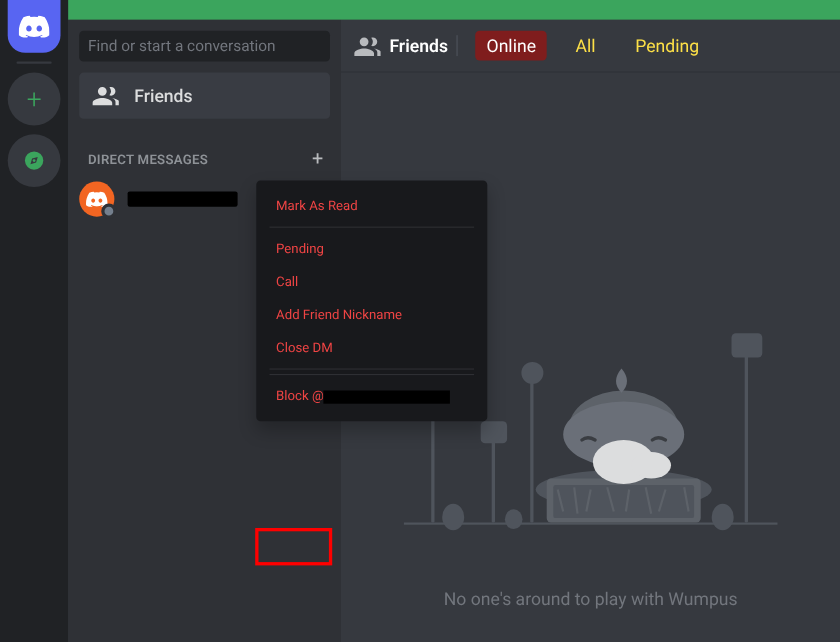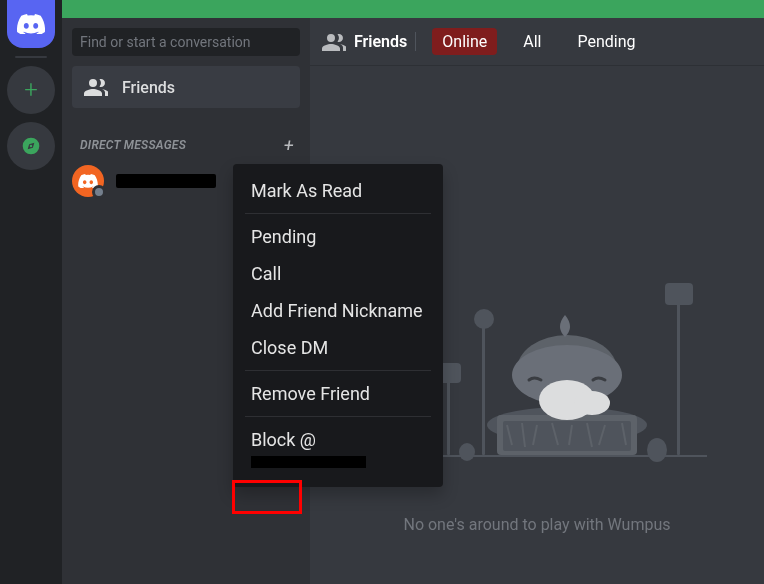--- a/index.html
+++ b/index.html
@@ -11,40 +11,40 @@
   .guild-add { width: 48px; height: 48px; background: #36393f; border-radius: 24px; display: flex; align-items: center; justify-content: center; color: #3ba55d; font-size: 24px; font-weight: 300; margin-bottom: 8px; }
   .guild-explore { width: 48px; height: 48px; background: #36393f; border-radius: 24px; display: flex; align-items: center; justify-content: center; margin-bottom: 8px; }
   
   .green-bar { position: absolute; left: 62px; top: 0; right: 0; height: 18px; background: #3ba55d; }
   
   .sidebar { position: absolute; left: 62px; top: 18px; width: 248px; bottom: 0; background: #2f3136; }
   .search-box { margin: 10px; height: 28px; background: #202225; border-radius: 4px; display: flex; align-items: center; padding: 11px 8px; color: #72767d; font-size: 14px; }
   
   .friends-btn { margin: 8px 10px; height: 42px; background: #393c43; border-radius: 4px; display: flex; align-items: center; padding: 0 12px; color: #dcddde; font-size: 16px; font-weight: 500; gap: 14px; }
   
-  .dm-header { display: flex; align-items: center; justify-content: space-between; padding: 18px 16px 4px 18px; color: #8e9297; font-size: 12px; font-weight: 600; letter-spacing: 0.02em; font-style: italic; }
+  .dm-header { display: flex; align-items: center; justify-content: space-between; padding: 18px 16px 4px 18px; color: #8e9297; font-size: 12px; font-weight: 600; letter-spacing: 0.02em; }
   .dm-add { font-size: 18px; font-weight: 400; color: #b9bbbe; }
   
   .dm-item { display: flex; align-items: center; padding: 4px 10px; margin: 2px 0; gap: 12px; }
   .dm-avatar { width: 32px; height: 32px; border-radius: 50%; background: #f26522; position: relative; display: flex; align-items: center; justify-content: center; }
   .dm-status { position: absolute; bottom: -2px; right: -2px; width: 14px; height: 14px; border-radius: 50%; background: #747f8d; border: 3px solid #2f3136; }
   .dm-name-redact { width: 100px; height: 14px; background: #000; border-radius: 2px; }
   
   .main { position: absolute; left: 310px; top: 18px; right: 0; bottom: 0; background: #36393f; }
   .top-tabs { height: 48px; display: flex; align-items: center; padding: 0 12px; gap: 16px; border-bottom: 1px solid rgba(0,0,0,0.15); }
   .tab-friends-main { display: flex; align-items: center; gap: 8px; color: #fff; font-size: 16px; font-weight: 600; padding-right: 8px; border-right: 1px solid #4f545c; }
-  .tab { color: #ffffff; font-size: 16px; padding: 4px 10px; border-radius: 4px; }
+  .tab { color: #fde047; font-size: 16px; padding: 4px 10px; border-radius: 4px; }
   .tab.active { background: #7f1d1d; color: #fff; }
   
-  .content { position: relative; height: calc(100% - 48px); display: flex; flex-direction: column; align-items: center; justify-content: flex-end; padding-bottom: 50px; }
+  .content { position: relative; height: calc(100% - 48px); display: flex; flex-direction: column; align-items: center; justify-content: flex-end; padding-bottom: 30px; }
   .wumpus-art { width: 340px; height: 200px; margin-bottom: 40px; position: relative; }
   .empty-text { color: #72767d; font-size: 16px; }
   
   .context-menu { position: absolute; left: 233px; top: 164px; width: 210px; background: #18191c; border-radius: 4px; padding: 8px; box-shadow: 0 8px 16px rgba(0,0,0,0.24); z-index: 100; }
-  .ctx-item { padding: 8px 10px; color: #e5e5e5; font-size: 18px; border-radius: 2px; cursor: pointer; }
+  .ctx-item { padding: 8px 10px; color: #ef4444; font-size: 12px; border-radius: 2px; cursor: pointer; }
   .ctx-sep { height: 1px; background: #2e2f33; margin: 4px 4px; }
   .ctx-mute .redact { display: inline-block; width: 115px; height: 12px; background: #000; vertical-align: middle; }
   .red-box { position: absolute; left: 232px; top: 480px; width: 70px; height: 34px; border: 3px solid #ff0000; z-index: 200; pointer-events: none; }
 </style>
 </head>
 <body>
 
 <div class="guilds">
   <div class="guild-home">
     <svg width="28" height="20" viewBox="0 0 28 20" fill="#fff">
@@ -132,18 +132,17 @@
 </div>
 
 <div class="context-menu">
   <div class="ctx-item">Mark As Read</div>
   <div class="ctx-sep"></div>
   <div class="ctx-item">Pending</div>
   <div class="ctx-item">Call</div>
   <div class="ctx-item">Add Friend Nickname</div>
   <div class="ctx-item">Close DM</div>
   <div class="ctx-sep"></div>
-  <div class="ctx-item">Remove Friend</div>
   <div class="ctx-sep"></div>
   <div class="ctx-item ctx-mute"><span>Block @</span><span class="redact"></span></div>
 </div>
 
 <div class="red-box"></div>
 
 </body></html>

